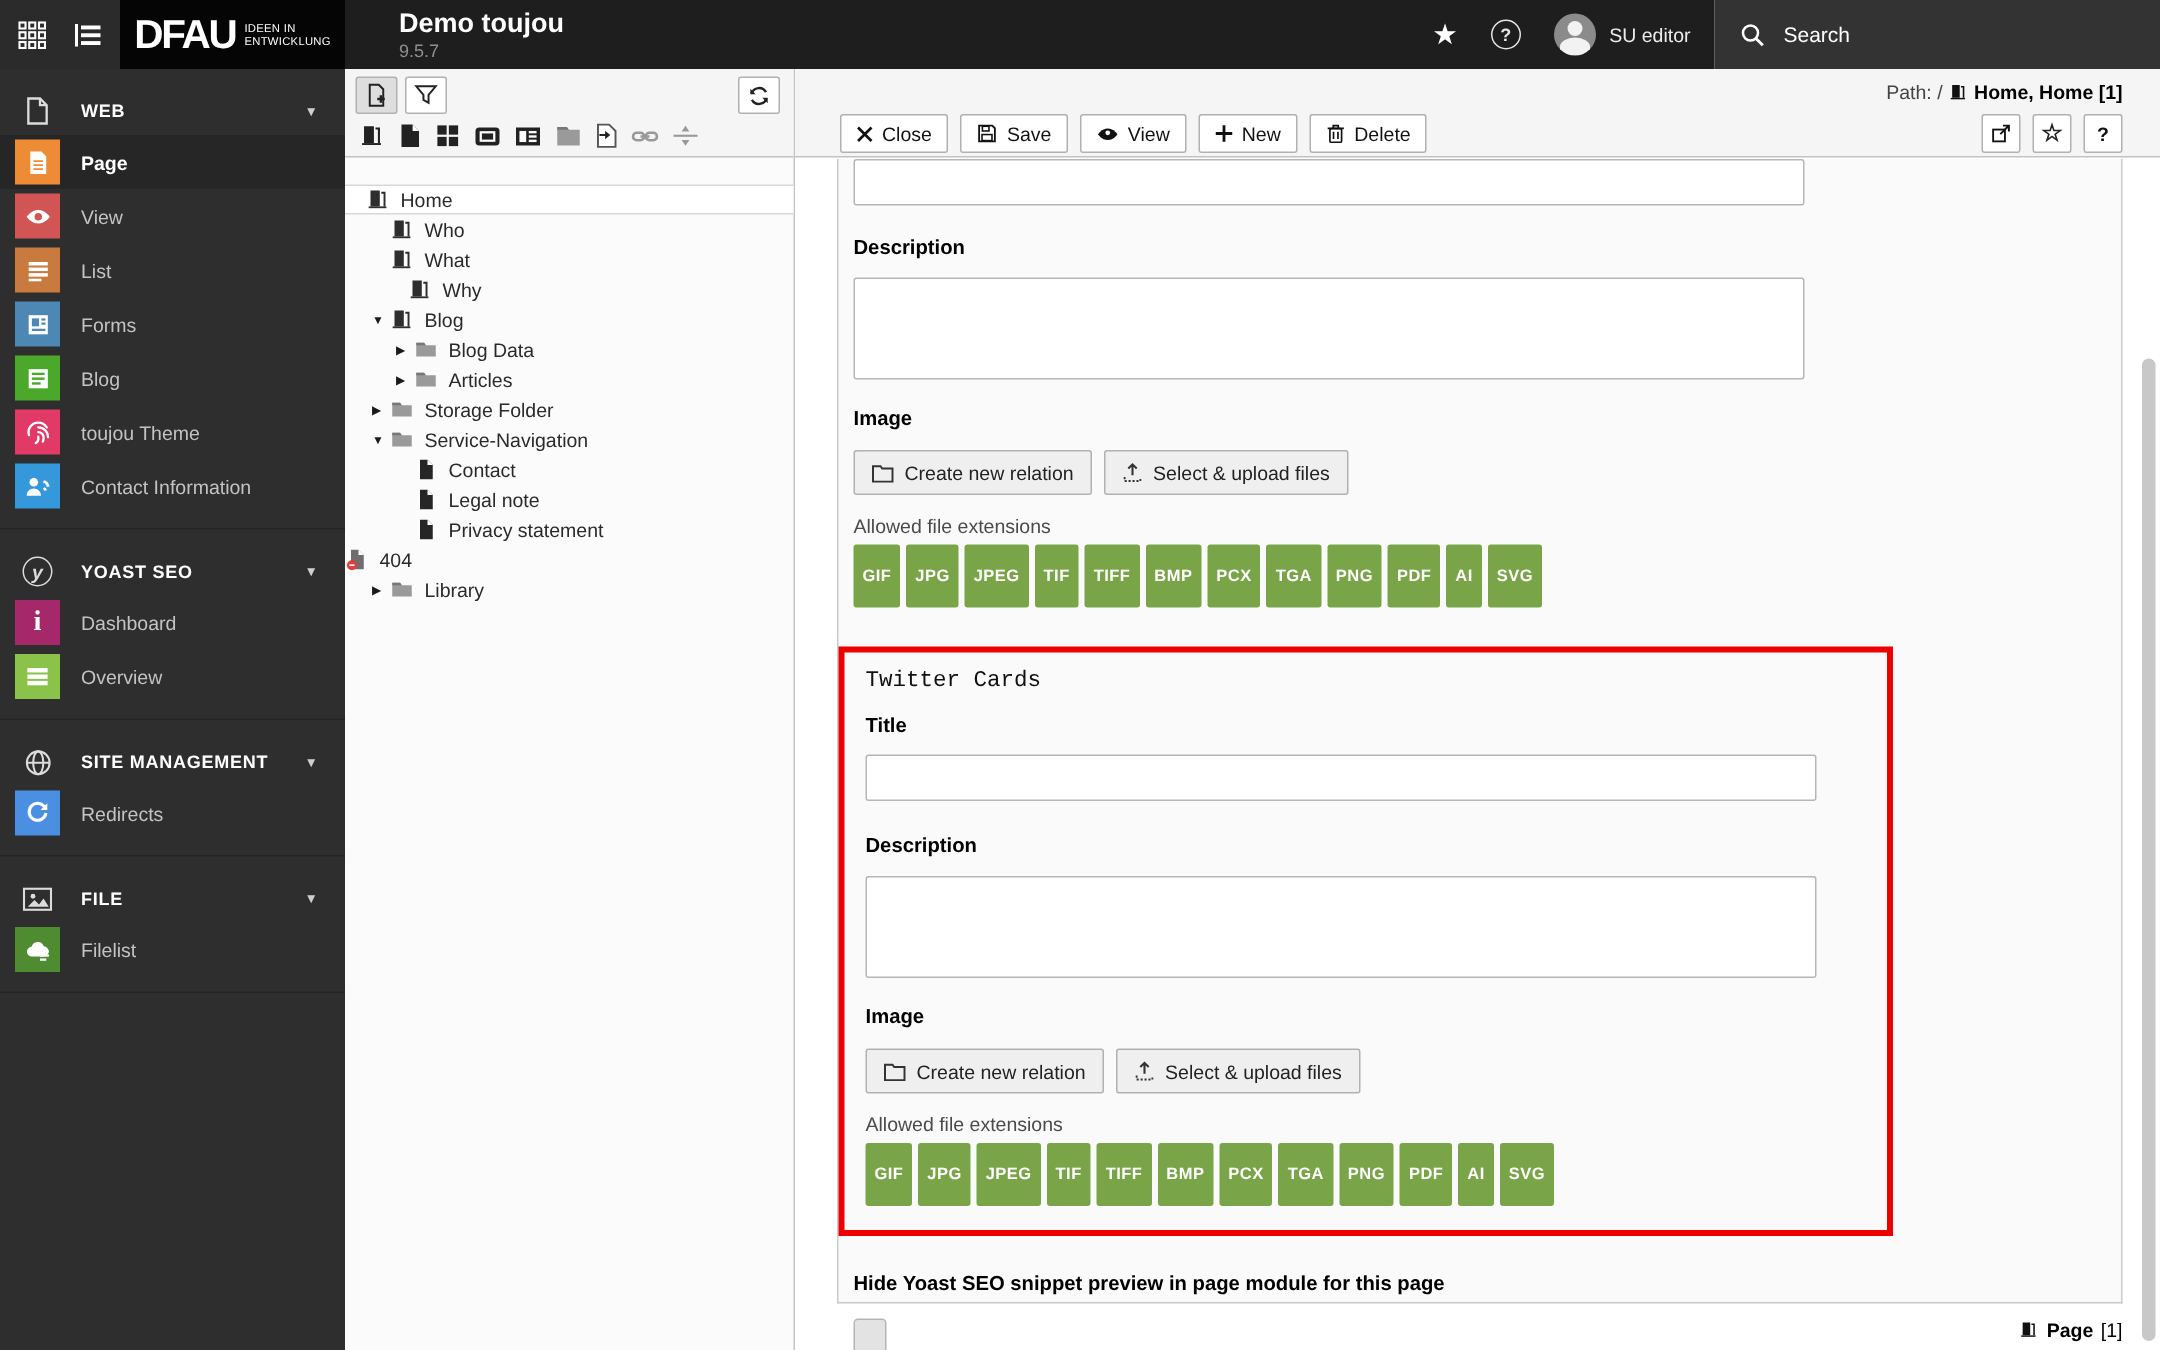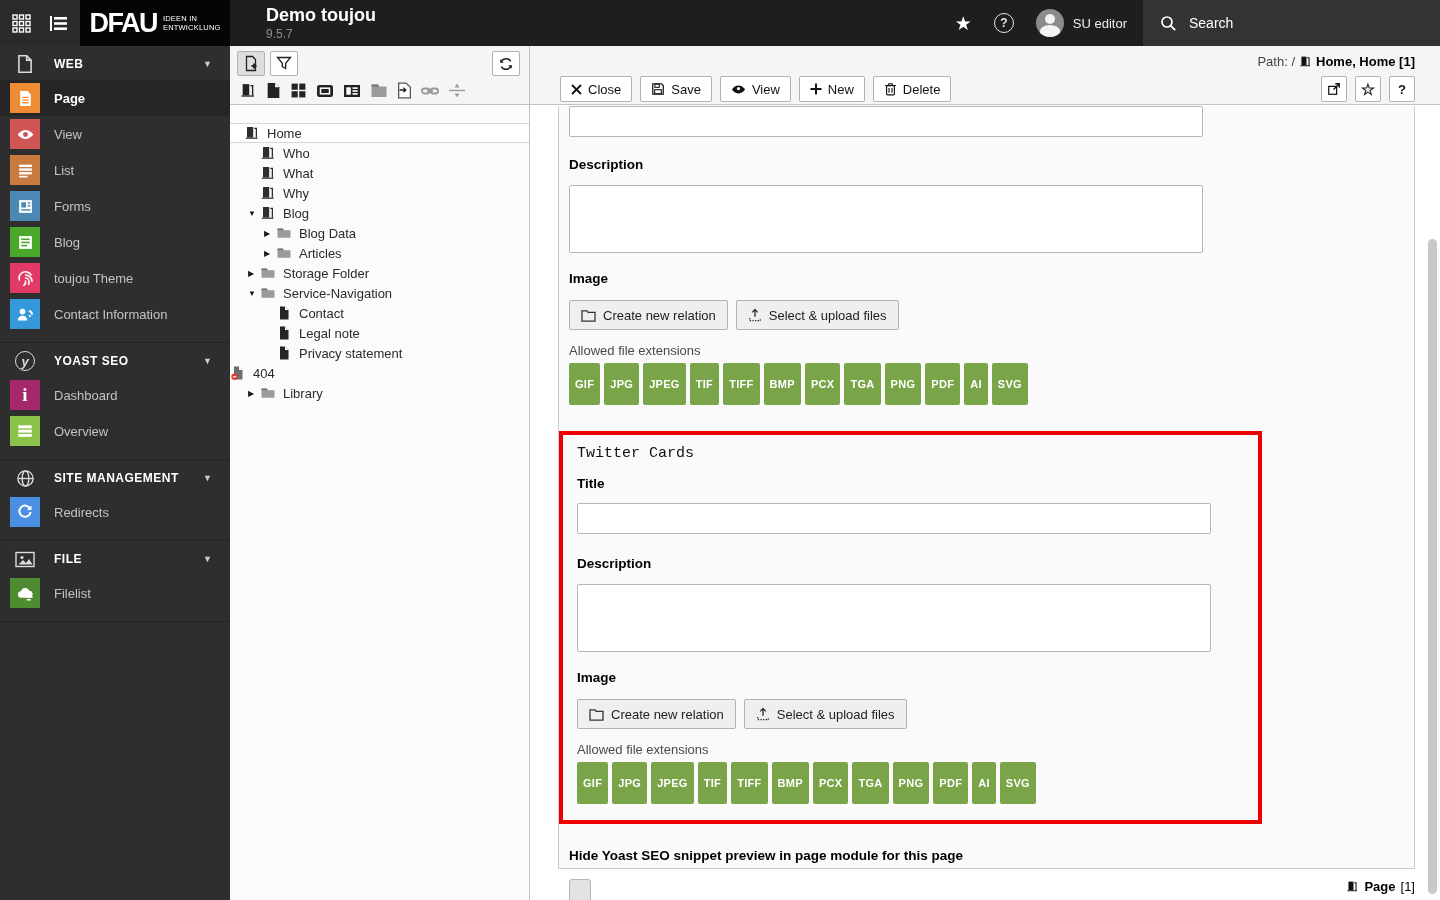--- a/index.html
+++ b/index.html
@@ -25,21 +25,21 @@
   .tb-user { display:flex; align-items:center; gap:9px; margin-right:16px; cursor:pointer; }
   .tb-avatar { width:28px; height:28px; border-radius:50%; background:#8b8b8b; position:relative; overflow:hidden; }
   .tb-avatar .head { position:absolute; left:9px; top:5px; width:10px; height:10px; border-radius:50%; background:#f2f2f2; }
   .tb-avatar .body { position:absolute; left:4px; top:16px; width:20px; height:12px; border-radius:50% 50% 0 0; background:#f2f2f2; }
   .tb-username { color:#ededed; font-size:13px; }
   .tb-search { width:297px; background:#333333; display:flex; align-items:center; gap:12px; padding-left:17px; cursor:text; }
   .tb-search-label { color:#fff; font-size:14px; }
 
   
   .sidebar { position:absolute; left:0; top:46px; width:230px; height:854px; background:#2e2e2e; overflow:hidden; }
-  .side-sec { padding-top:2px; }
+  .side-sec { padding-top:12px; }
   .side-sec.divided { border-top:1px solid #242424; margin-top:10px; }
   .sec-head { height:32px; display:flex; align-items:center; cursor:pointer; }
   .sec-icon { width:30px; height:30px; margin-left:10px; display:flex; align-items:center; justify-content:center; }
   .sec-label { color:#fff; font-size:12px; font-weight:bold; letter-spacing:.5px; margin-left:14px; }
   .sec-chev { margin-left:auto; margin-right:18px; color:#cfcfcf; font-size:9px; }
   .side-item { height:36px; display:flex; align-items:center; cursor:pointer; }
   .side-item.active { background:#262626; }
   .mod-icon { width:30px; height:30px; margin-left:10px; flex:0 0 30px; display:flex; align-items:center; justify-content:center; }
   .side-item-label { color:#c3c3c3; font-size:13px; margin-left:14px; white-space:nowrap; }
   .side-item.active .side-item-label { color:#fff; font-weight:bold; }
@@ -472,21 +472,21 @@
     <div class="tree-row" style="padding-left:30px">
       <svg class="tree-icon" viewBox="0 0 16 16">
           <g fill="#2e2e2e">
             <path d="M3 2h6.2v10.6H3z"></path>
             <path d="M10.2 2.8h2.8v9.8h-1.3V4.1h-1.5z"></path>
             <rect x="1.8" y="12.6" width="11.8" height="1.2"></rect>
           </g>
         </svg>
       <span class="tree-label">What</span>
     </div>
-    <div class="tree-row" style="padding-left:30px">
+    <div class="tree-row" style="padding-left:42px">
       <svg class="tree-icon" viewBox="0 0 16 16">
           <g fill="#2e2e2e">
             <path d="M3 2h6.2v10.6H3z"></path>
             <path d="M10.2 2.8h2.8v9.8h-1.3V4.1h-1.5z"></path>
             <rect x="1.8" y="12.6" width="11.8" height="1.2"></rect>
           </g>
         </svg>
       <span class="tree-label">Why</span>
     </div>
     <div class="tree-row" style="padding-left:18px">

